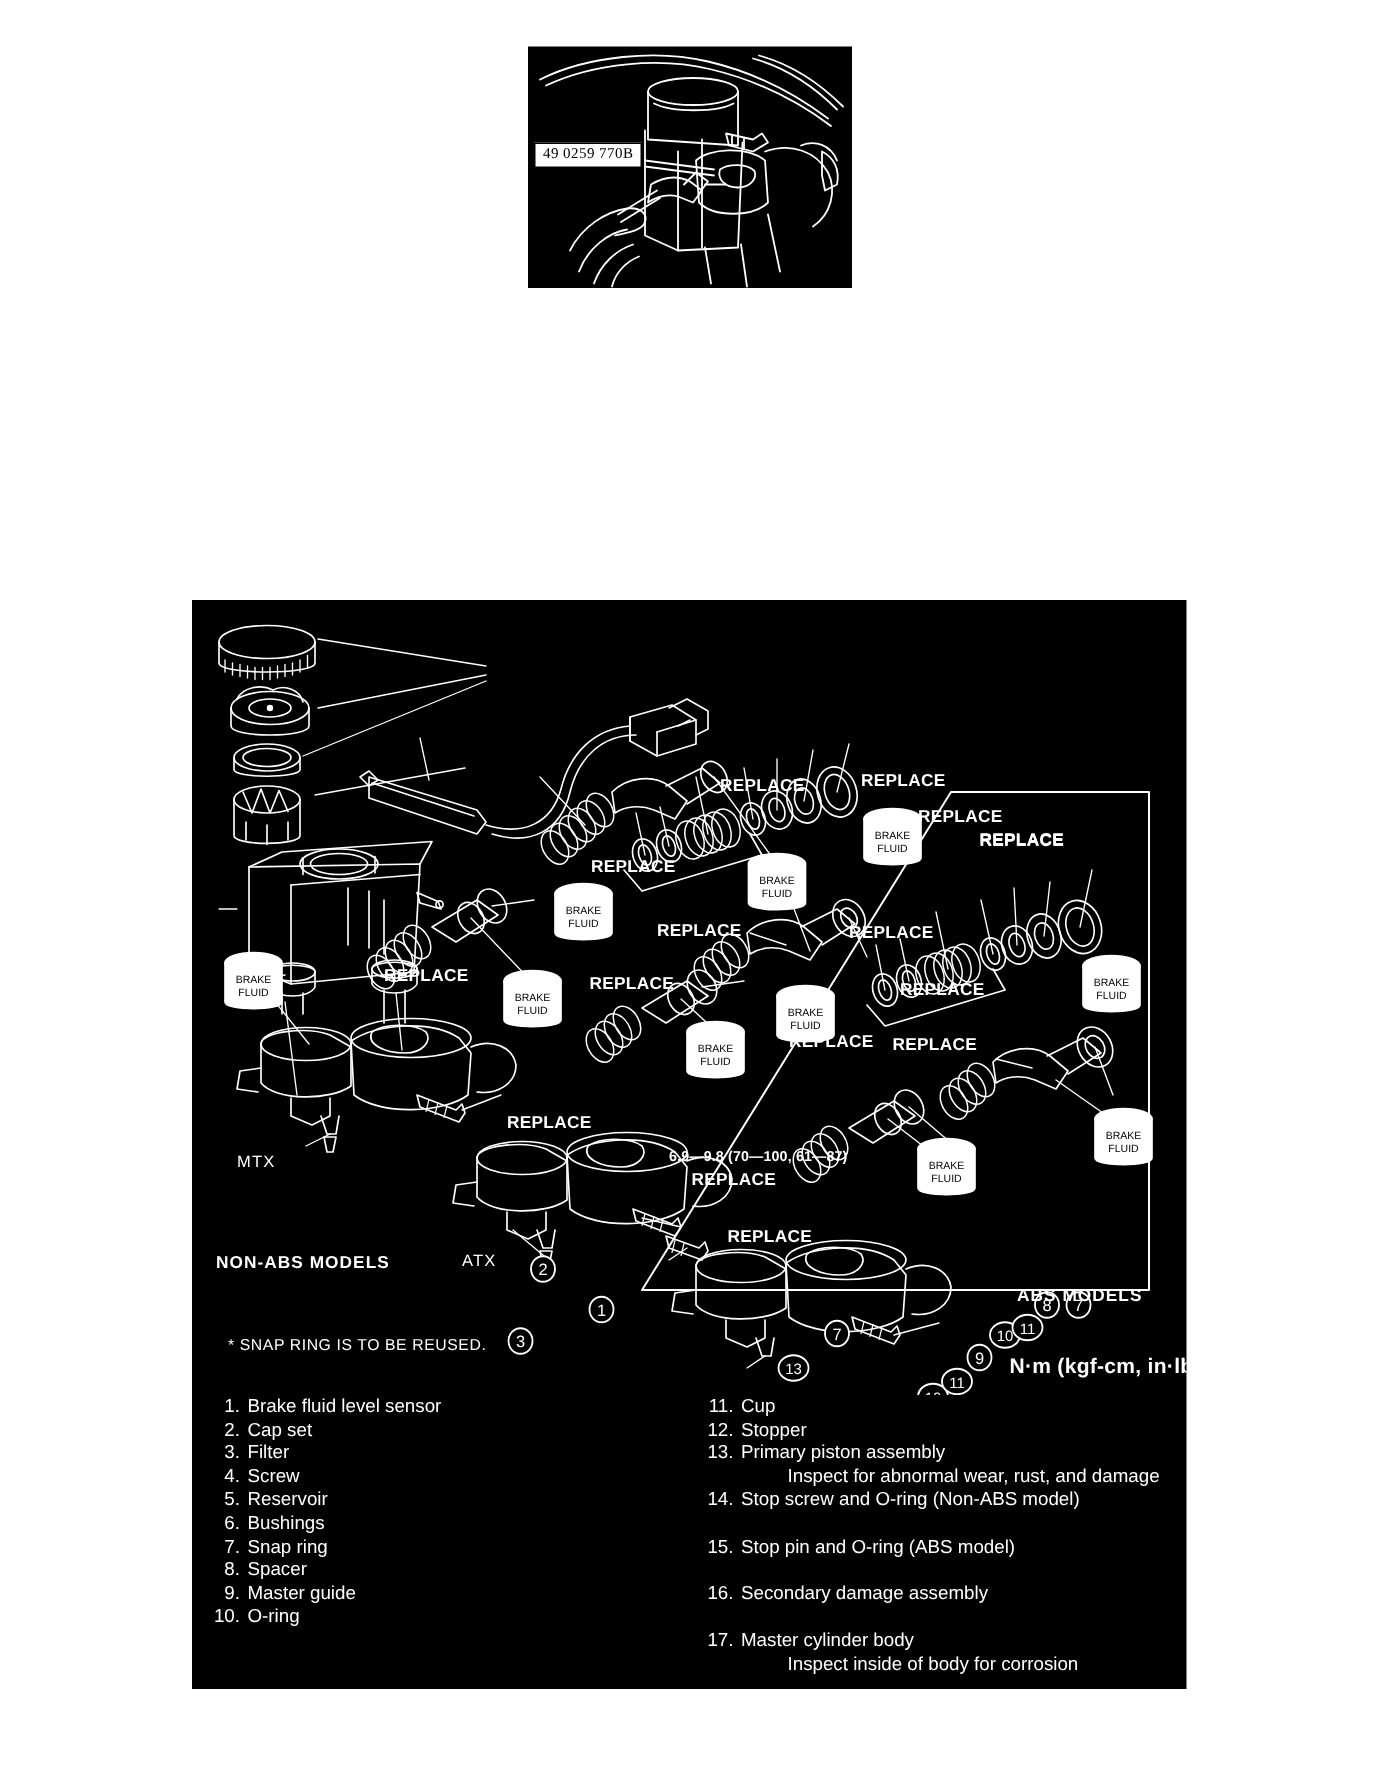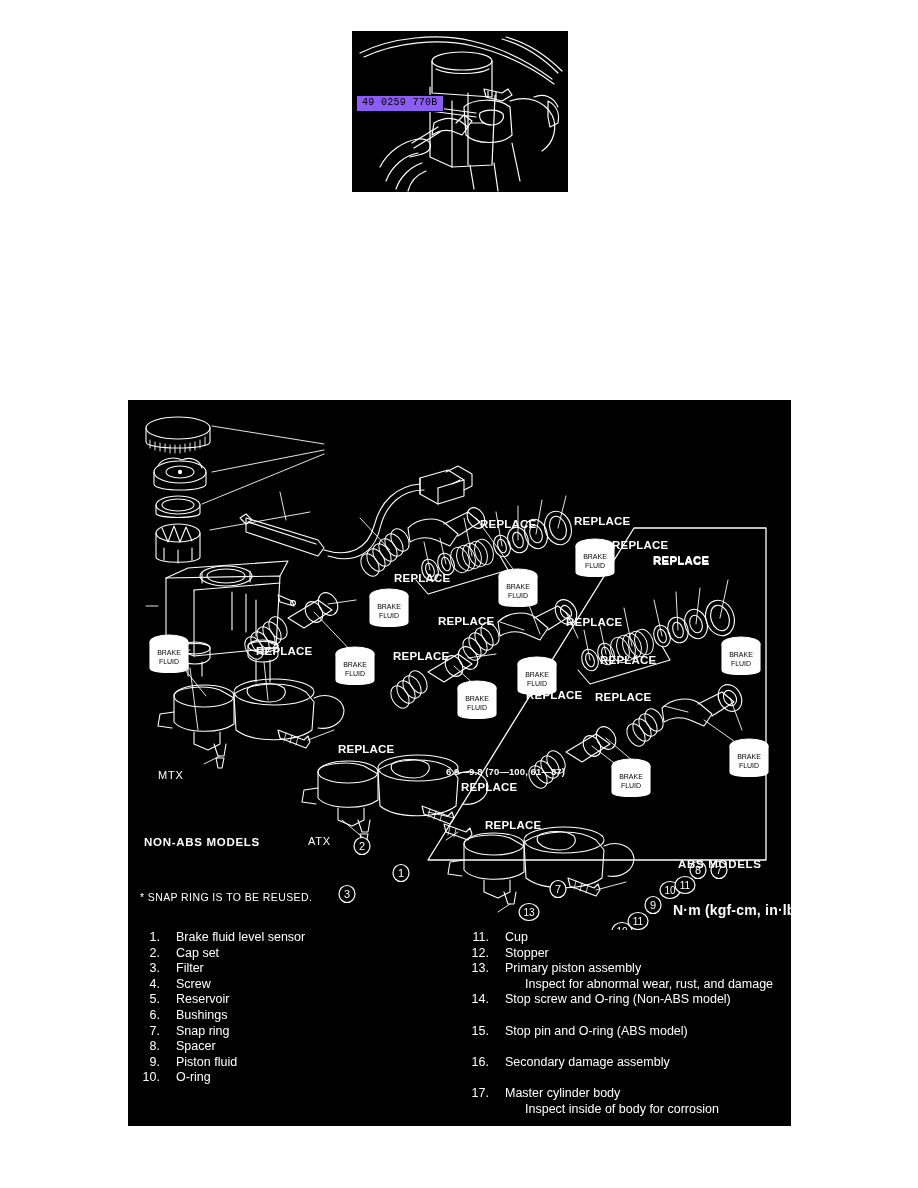--- a/index.html
+++ b/index.html
@@ -28,25 +28,25 @@
   }
   #tool-figure svg {
     position: absolute;
     left: 0;
     top: 0;
   }
   #tool-label-box {
     position: absolute;
     left: 4px;
     top: 64px;
-    background: #8b5cf6;
+    background: #ffffff;
     color: #000000;
     border: 1px solid #000;
     font-size: 10px;
-    font-family: Liberation Mono, monospace;
+    font-family: Liberation Serif, serif;
     padding: 1px 5px 2px 5px;
     letter-spacing: 0.3px;
     white-space: nowrap;
     line-height: 12px;
   }
 
   
   #exploded-panel {
     position: absolute;
     left: 128px;
@@ -122,21 +122,21 @@
     font-size: 12.5px;
     line-height: 15.6px;
     color: #ffffff;
   }
   .part-num {
     width: 24px;
     text-align: right;
     flex: 0 0 24px;
     padding-right: 5px;
   }
-  .part-name { flex: 1 1 auto; margin-left: 11px; }
+  .part-name { flex: 1 1 auto; }
   .part-note {
     font-size: 12.5px;
     line-height: 15.6px;
     color: #ffffff;
     padding-left: 60px;
   }
   .spacer-row { height: 15.6px; }
 </style>
 </head>
 <body>
@@ -723,21 +723,21 @@
       <div class="dlabel replace-tag" style="left: 525px; top: 156px;">REPLACE</div>
       <div class="dlabel replace-tag" style="left: 398px; top: 290px;">REPLACE</div>
       <div class="dlabel replace-tag" style="left: 467px; top: 292px;">REPLACE</div>
       <div class="dlabel replace-tag" style="left: 333px; top: 382px;">REPLACE</div>
     </div>
 
   <div class="dlabel model-tag" style="left:30px; top:370px;">MTX</div>
   <div class="dlabel model-tag" style="left:180px; top:436px;">ATX</div>
   <div class="dlabel section-tag" style="left:16px; top:437px;">NON-ABS MODELS</div>
   <div class="dlabel section-tag" style="left:550px; top:459px;">ABS MODELS</div>
-  <div class="dlabel footnote-tag" style="left:12px; top:492px;">* SNAP RING IS TO BE REUSED.</div>
+  <div class="dlabel footnote-tag" style="left:24px; top:492px;">* SNAP RING IS TO BE REUSED.</div>
   <div class="dlabel torque-tag" style="left:318px; top:367px;">6.9—9.8 (70—100, 61—87)</div>
   <div class="dlabel unit-tag" style="left:545px; top:503px;">N·m (kgf-cm, in·lbf)</div>
 
   <div id="parts-list">
     <div class="parts-col" id="parts-col-left">
         <div class="part-row">
           <span class="part-num">1.</span>
           <span class="part-name">Brake fluid level sensor</span>
         </div>
         <div class="part-row">
@@ -763,21 +763,21 @@
         <div class="part-row">
           <span class="part-num">7.</span>
           <span class="part-name">Snap ring</span>
         </div>
         <div class="part-row">
           <span class="part-num">8.</span>
           <span class="part-name">Spacer</span>
         </div>
         <div class="part-row">
           <span class="part-num">9.</span>
-          <span class="part-name">Piston fluid</span>
+          <span class="part-name">Master guide</span>
         </div>
         <div class="part-row">
           <span class="part-num">10.</span>
           <span class="part-name">O-ring</span>
         </div>
       </div>
     <div class="parts-col" id="parts-col-right">
         <div class="part-row">
           <span class="part-num">11.</span>
           <span class="part-name">Cup</span>

